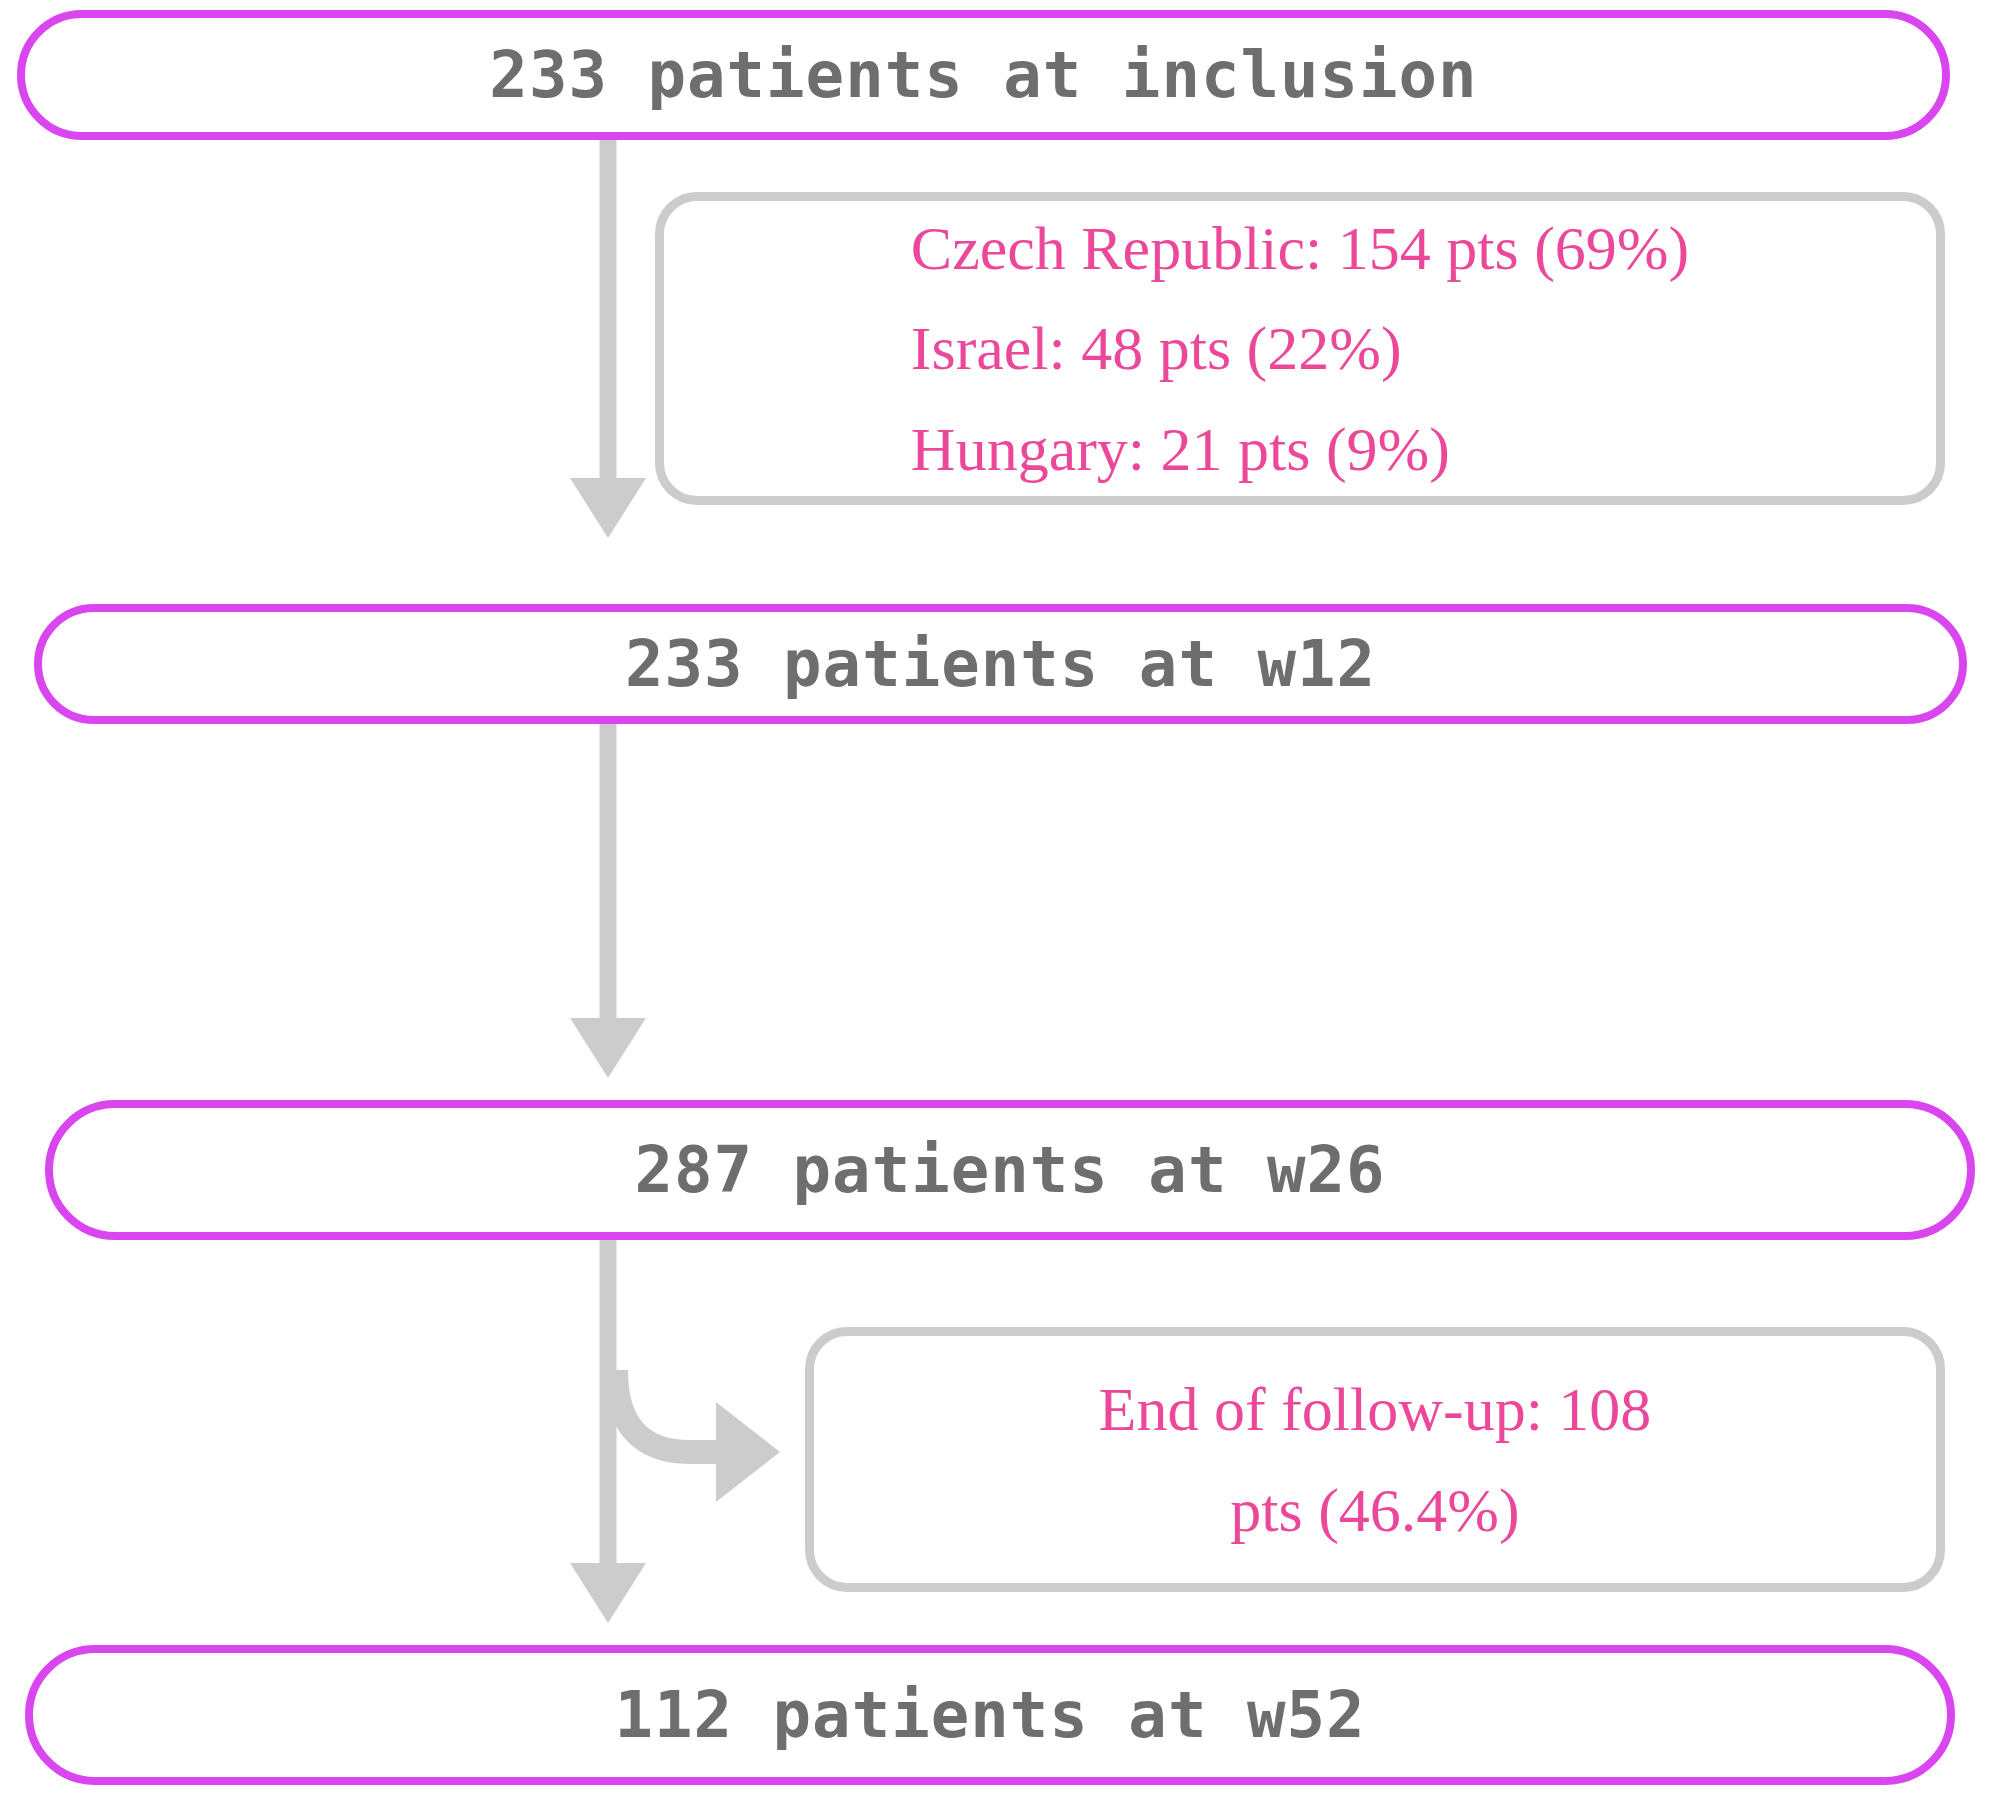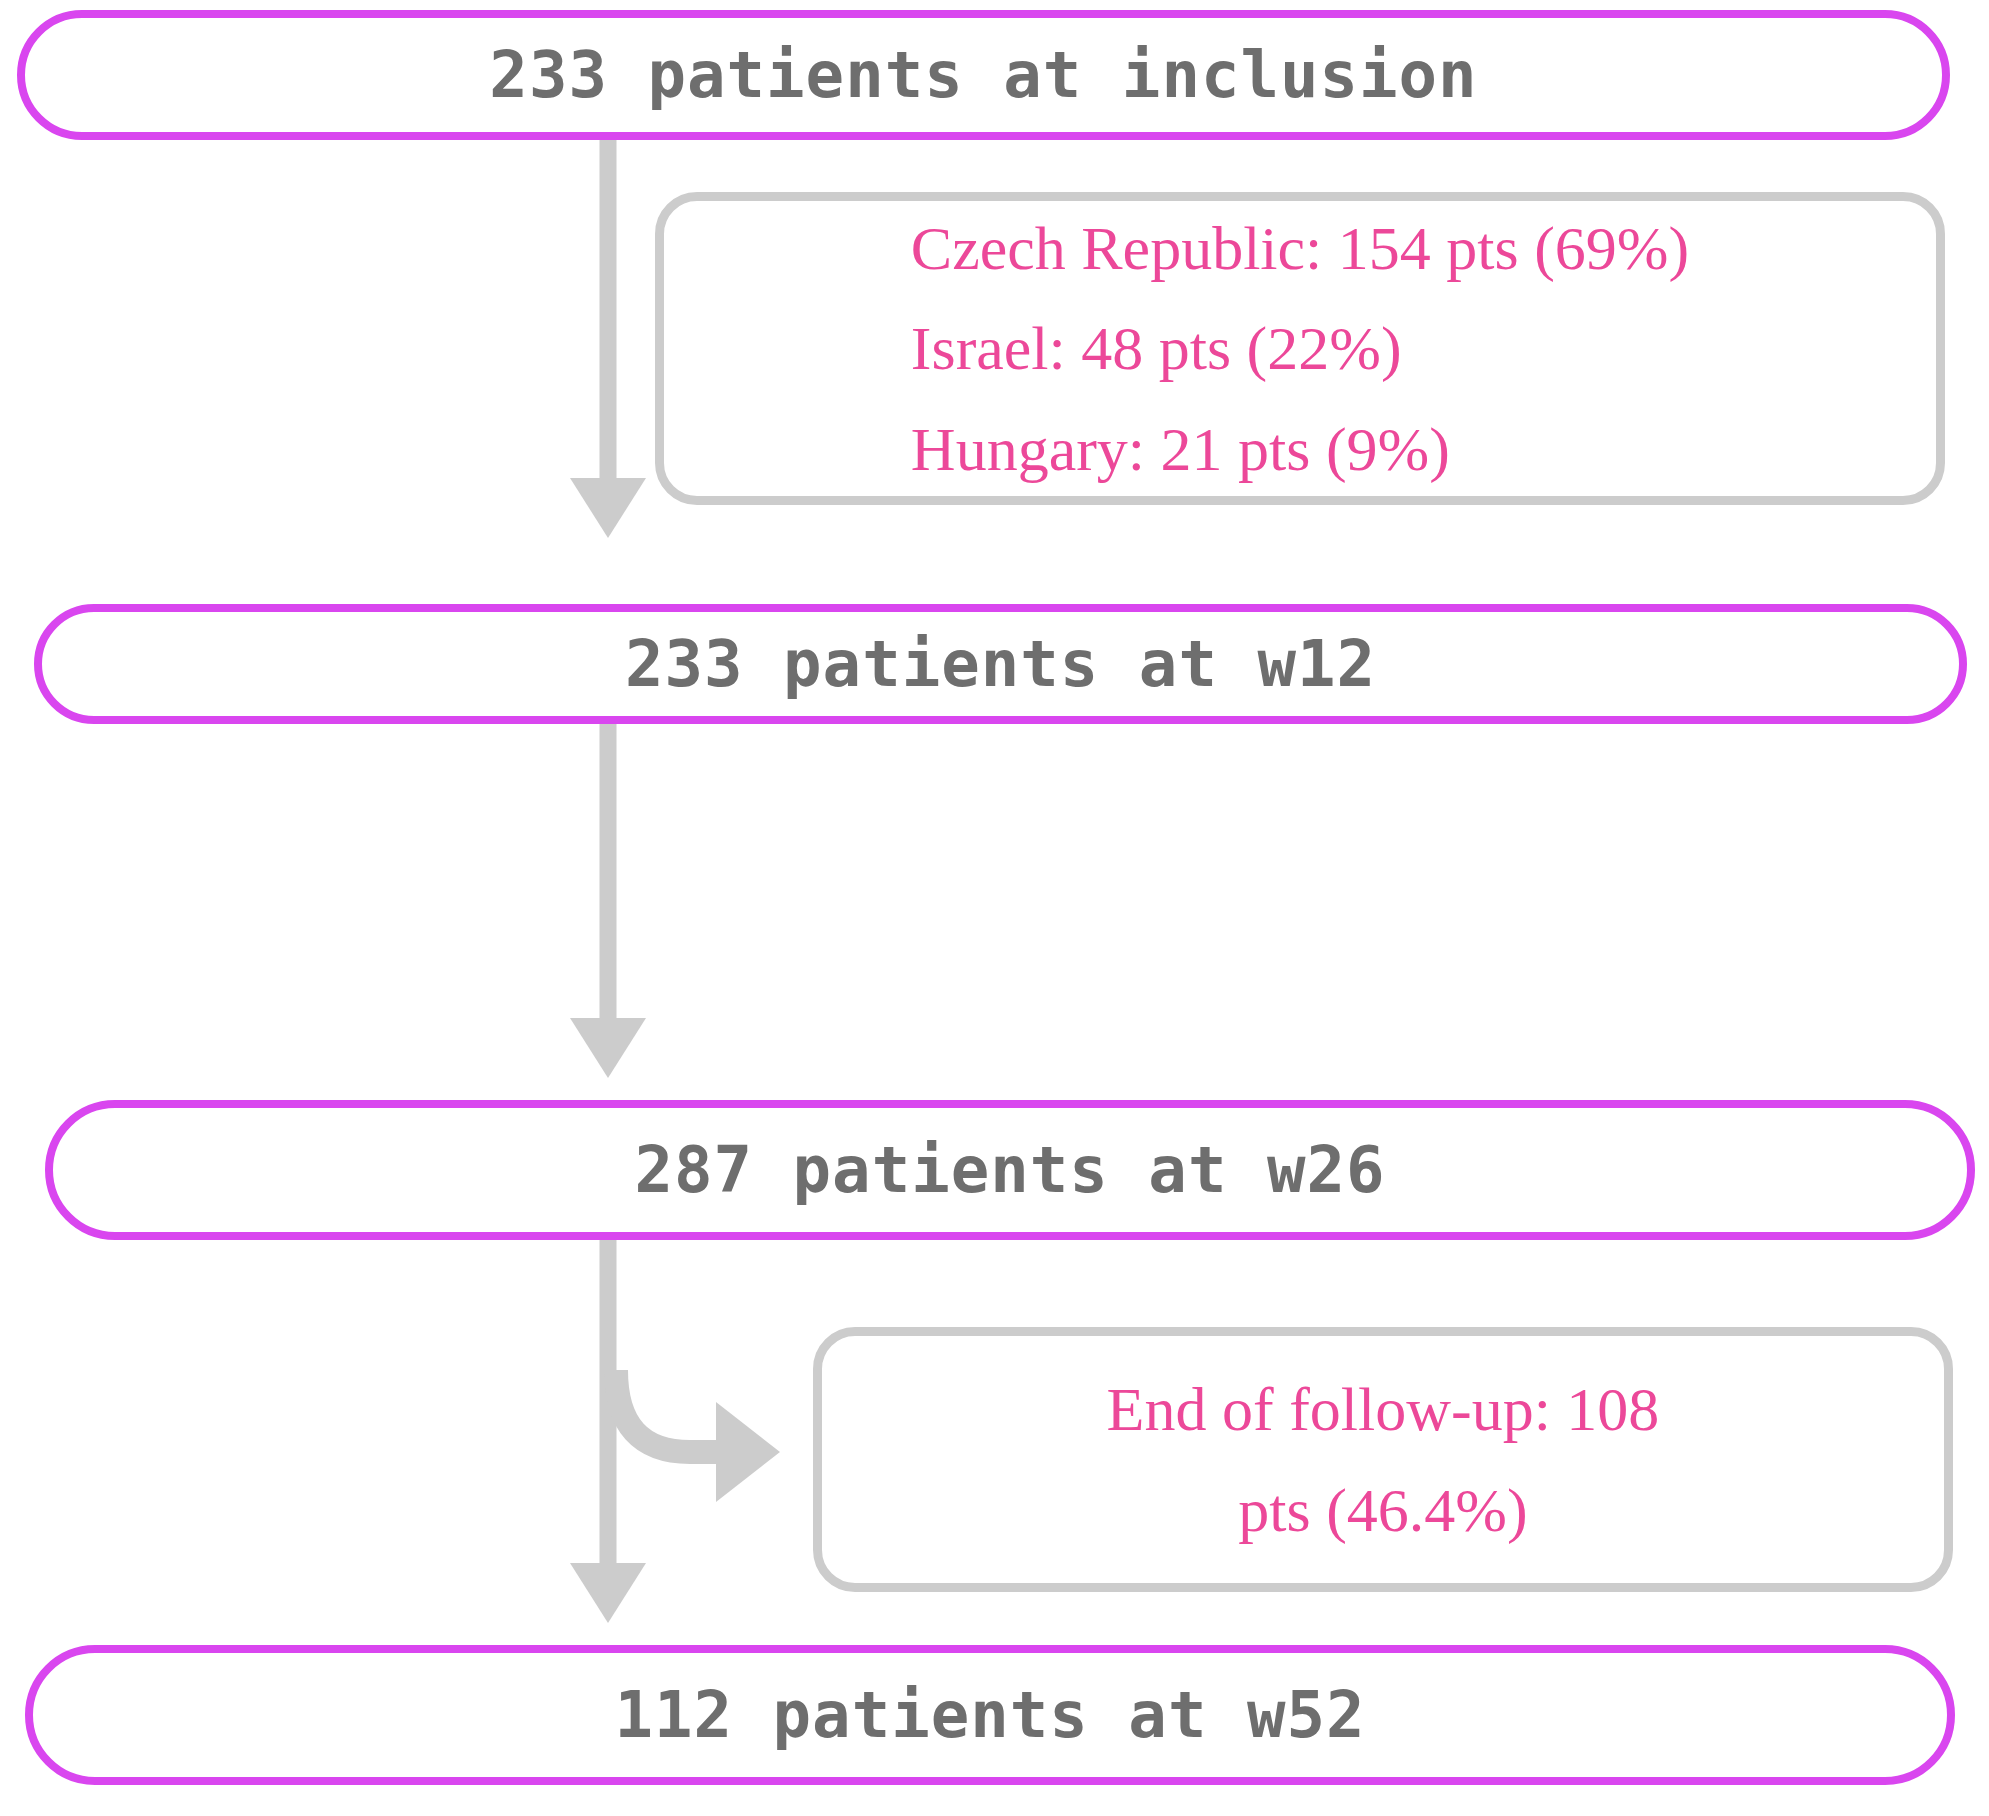--- a/index.html
+++ b/index.html
@@ -112,21 +112,21 @@
   </div>
 
   <div class="node-pill" style="left:34px; top:560px; width:1933px; height:120px;margin-top:44px;">
     <span class="node-label">233 patients at w12</span>
   </div>
 
   <div class="node-pill" style="left:45px; top:1100px; width:1930px; height:140px;">
     <span class="node-label">287 patients at w26</span>
   </div>
 
-  <div class="node-note note-center" style="left:805px; top:1327px; width:1140px; height:265px;margin-left:8px;">
+  <div class="node-note note-center" style="left:805px; top:1327px; width:1140px; height:265px;">
     <span class="note-text">End of follow-up: 108
 pts (46.4%)</span>
   </div>
 
   <div class="node-pill" style="left:25px; top:1645px; width:1930px; height:140px;">
     <span class="node-label">112 patients at w52</span>
   </div>
 
 </div>
 

